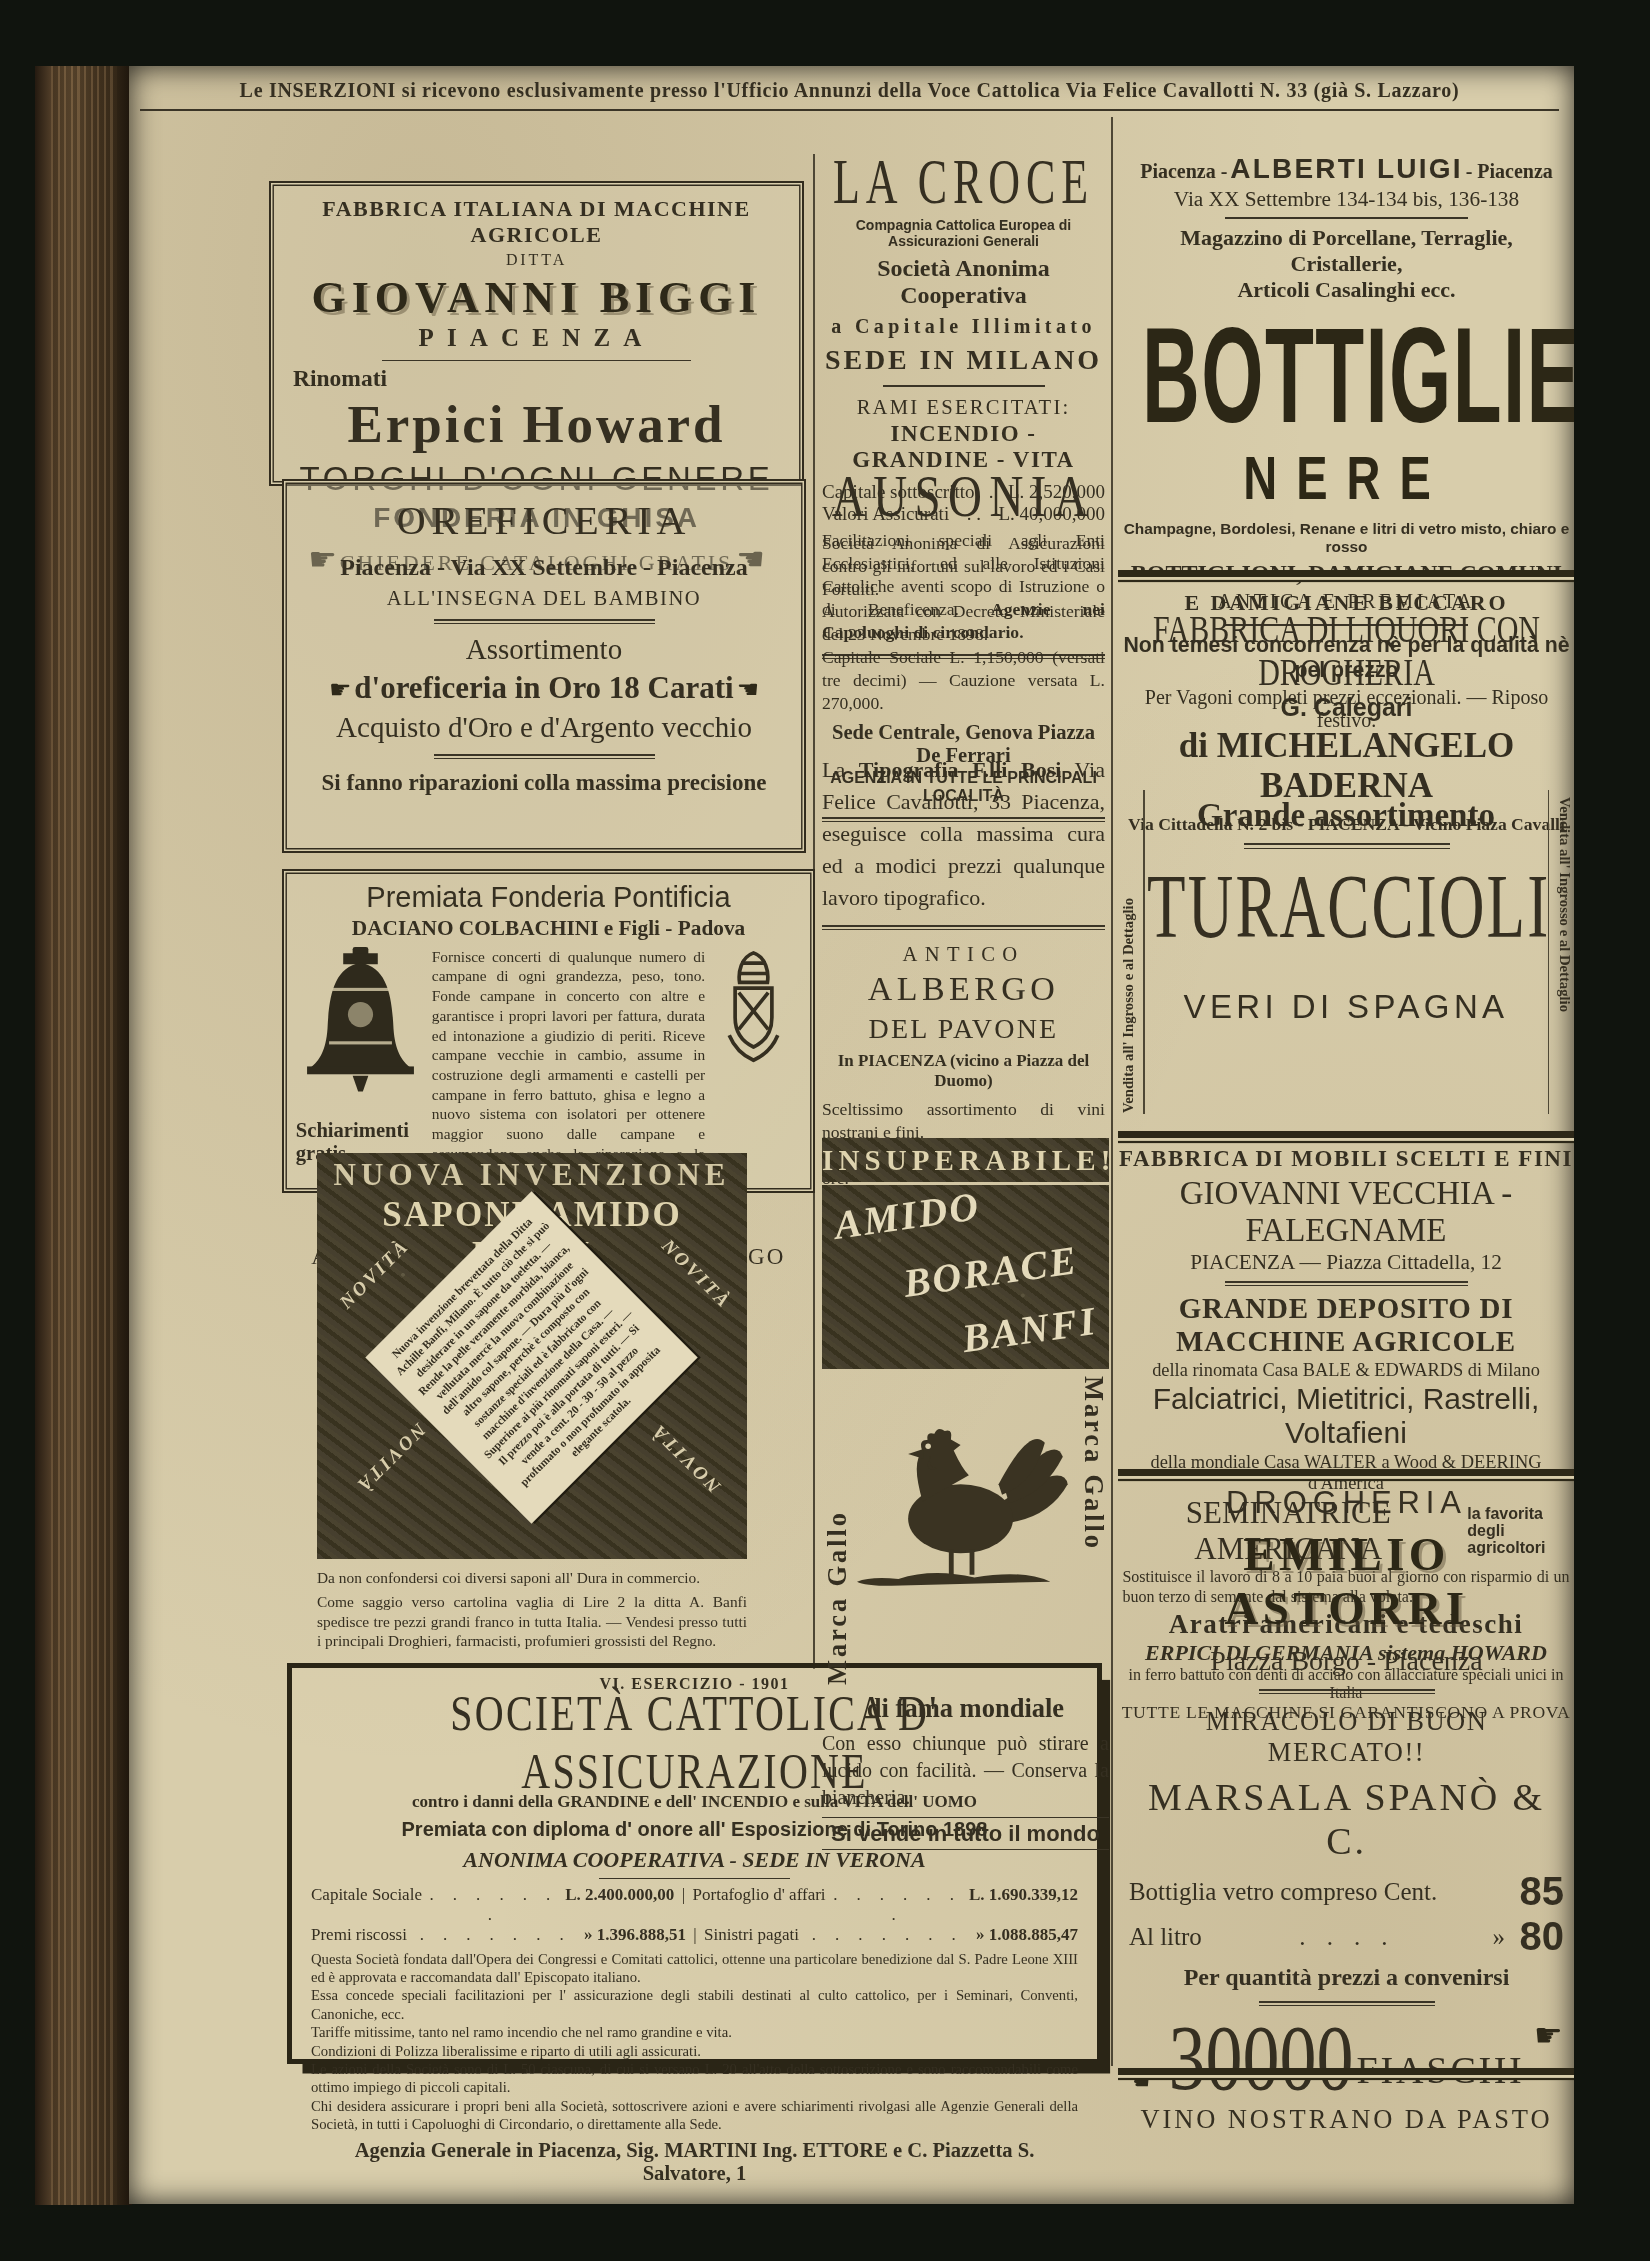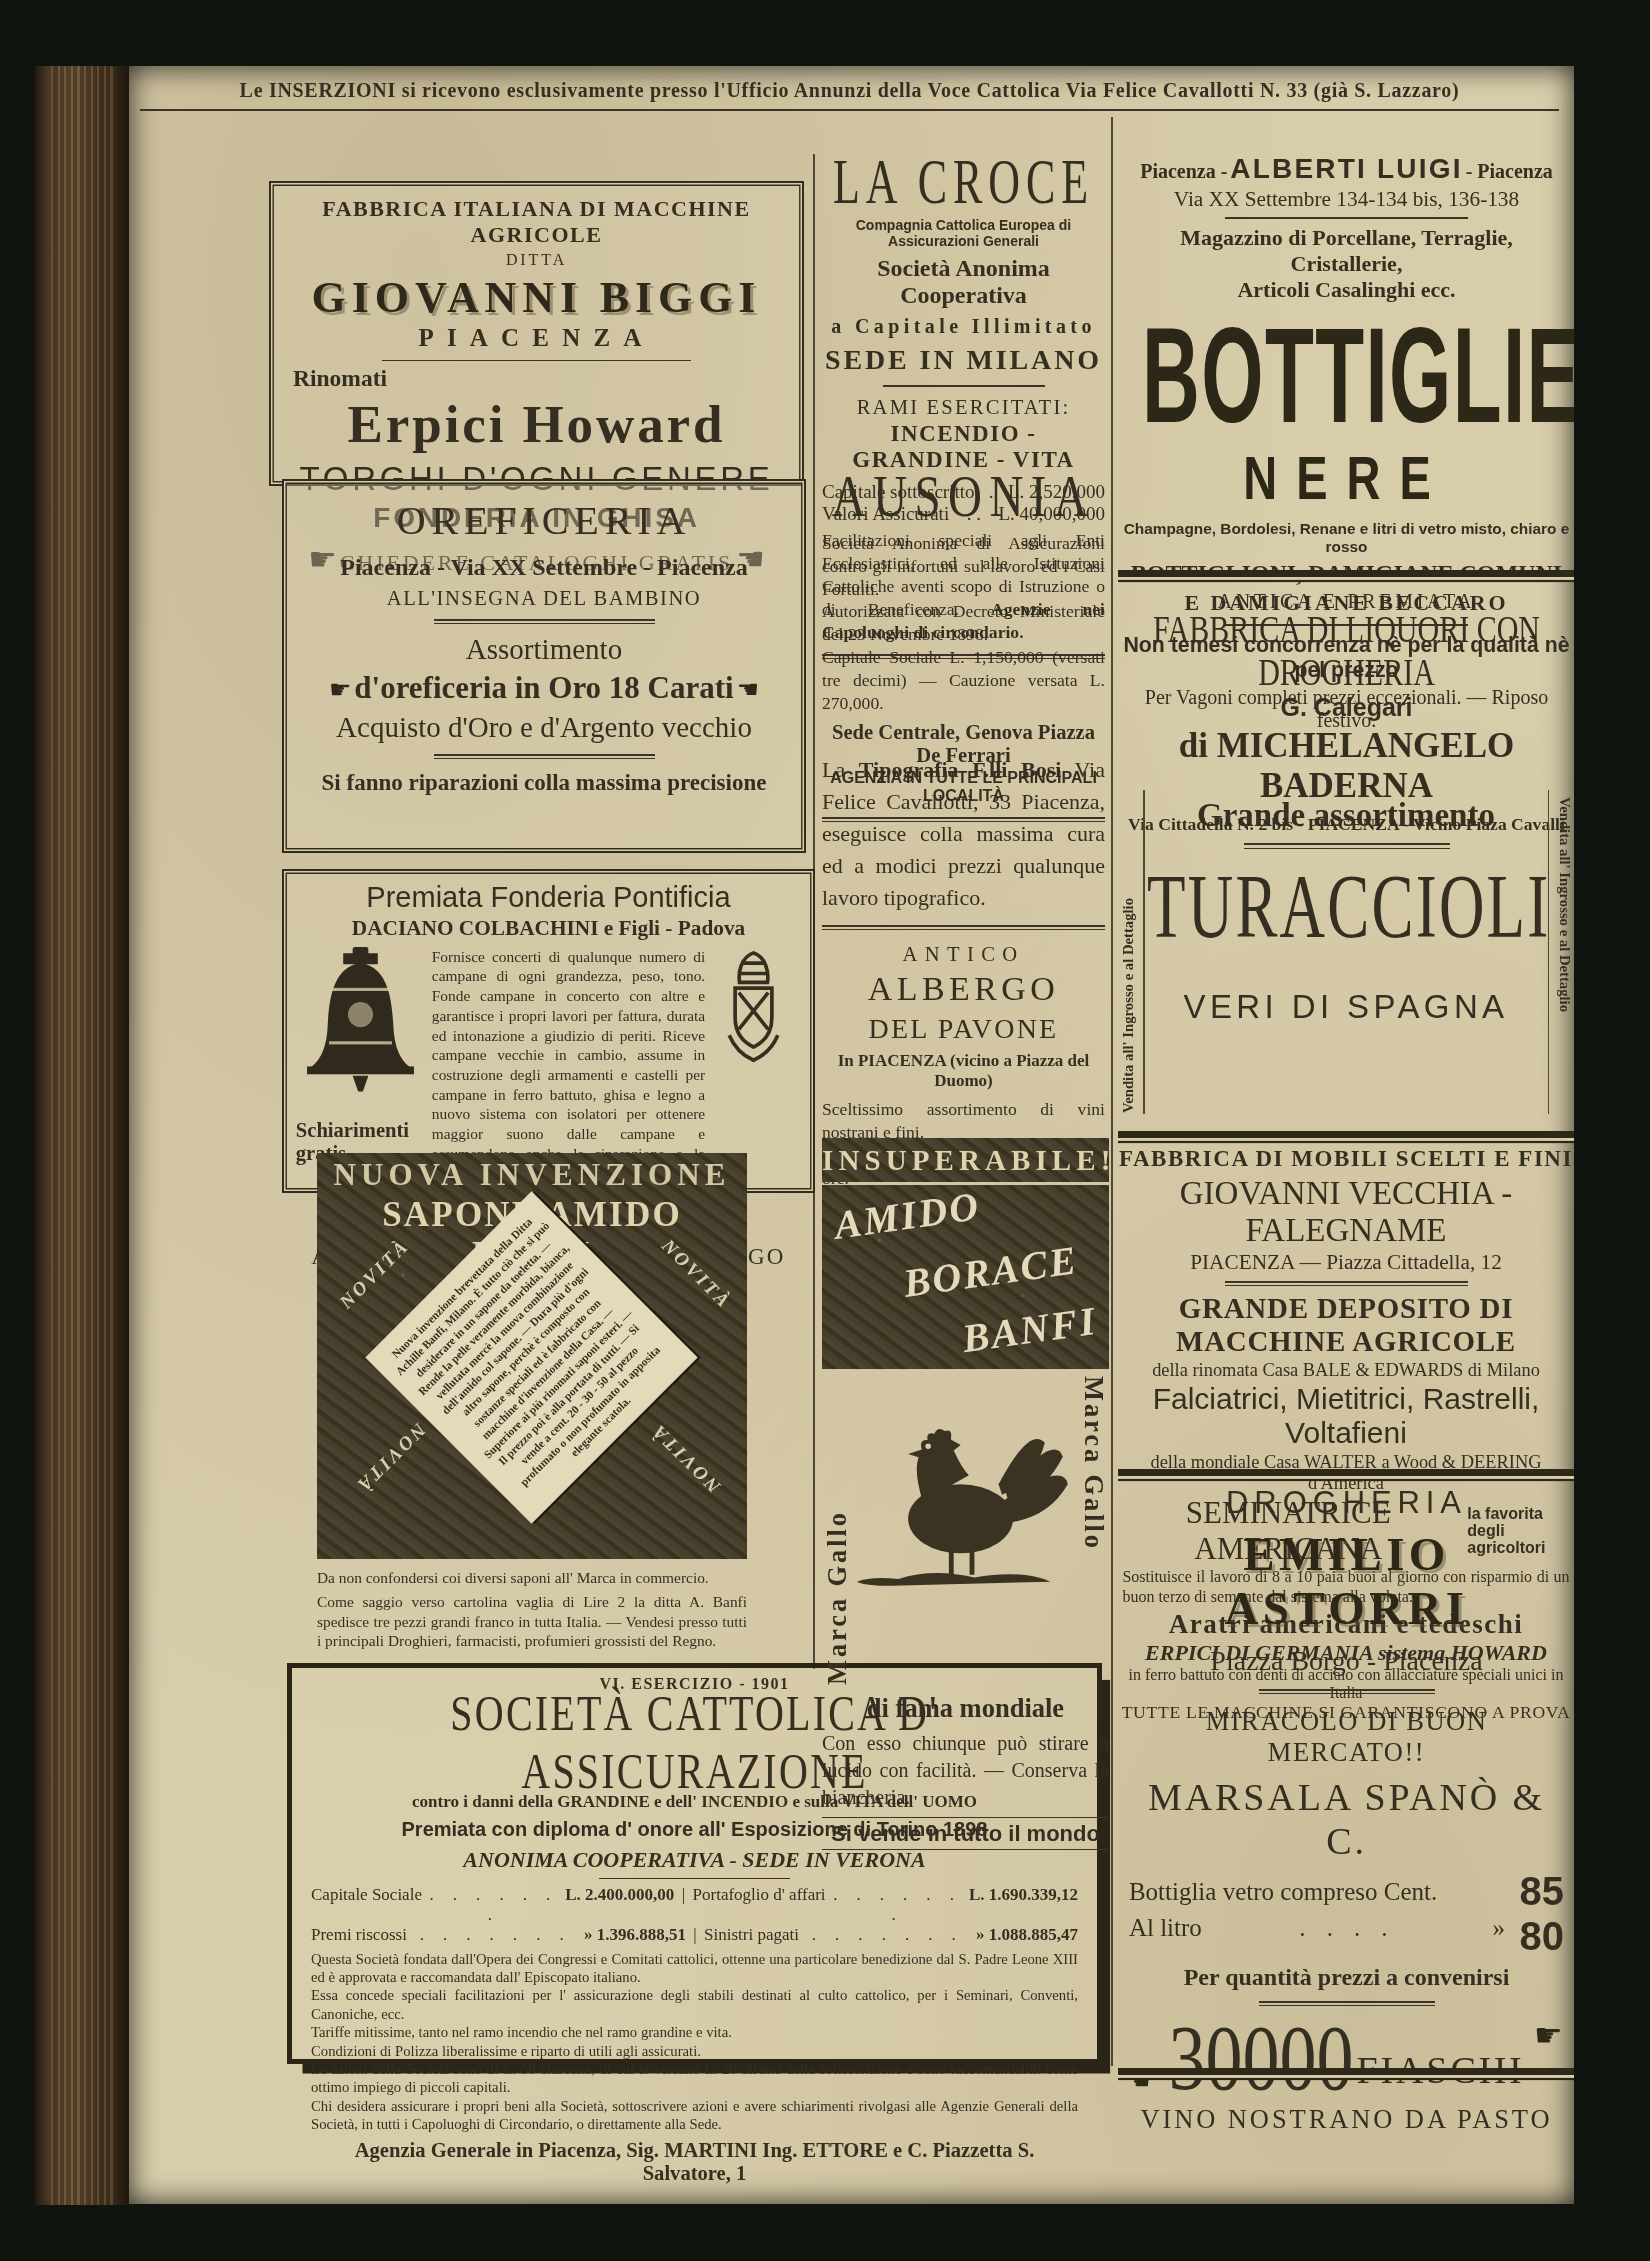--- a/index.html
+++ b/index.html
@@ -131,21 +131,21 @@
         <div class="c outline-caps" style="font-size:31px;margin-top:4.4px;opacity:.92;">NUOVA INVENZIONE</div>
         <div class="c b" style="font-size:35px;letter-spacing:2.2px;color:#ded3ae;margin-top:1.5px;">SAPONE AMIDO BANFI</div>
         <div class="abs i b" style="left:13.2px;top:110px;transform:rotate(-45deg);font-size:19px;letter-spacing:2.9px;color:#d8cdab;">NOVITÀ</div>
         <div class="abs i b" style="left:335px;top:110px;transform:rotate(45deg);font-size:19px;letter-spacing:2.9px;color:#d8cdab;">NOVITÀ</div>
         <div class="abs i b" style="left:29px;top:294px;transform:rotate(135deg);font-size:19px;letter-spacing:2.9px;color:#d8cdab;">NOVITÀ</div>
         <div class="abs i b" style="left:324px;top:294px;transform:rotate(-135deg);font-size:19px;letter-spacing:2.9px;color:#d8cdab;">NOVITÀ</div>
         <div class="abs" style="left:97px;top:87px;width:235px;height:235px;transform:rotate(-45deg);background:#e4dabb;box-shadow:2.2px 2.2px 0 #1f1b10;padding:11.8px;box-sizing:border-box;display:flex;align-items:center;">
           <div class="b c" style="font-size:11.4px;line-height:1.32;color:#332d1f;">Nuova invenzione brevettata della Ditta Achille Banfi, Milano. È tutto ciò che si può desiderare in un sapone da toeletta. — Rende la pelle veramente morbida, bianca, vellutata mercè la nuova combinazione dell'amido col sapone. — Dura più d'ogni altro sapone, perchè è composto con sostanze speciali ed è fabbricato con macchine d'invenzione della Casa. — Superiore ai più rinomati saponi esteri. — Il prezzo poi è alla portata di tutti. — Si vende a cent. 20 - 30 - 50 al pezzo profumato o non profumato in apposita elegante scatola.</div>
         </div>
       </div>
-      <div class="j fineprint" style="margin-top:8.8px;">Da non confondersi coi diversi saponi all' Marca in commercio.</div>
+      <div class="j fineprint" style="margin-top:8.8px;">Da non confondersi coi diversi saponi all' Dura in commercio.</div>
       <div class="j fineprint" style="margin-top:4.4px;">Come saggio verso cartolina vaglia di Lire 2 la ditta A. Banfi spedisce tre pezzi grandi franco in tutta Italia. — Vendesi presso tutti i principali Droghieri, farmacisti, profumieri grossisti del Regno.</div>
     </div>
 
     <div class="abs" style="left:158px;top:1597px;width:815px;height:401px;border:5.1px solid #2a2516;box-shadow:11.8px 13.2px 0 -3.7px #2a2516;background:rgba(222,213,180,.3);padding:7.4px 19px;box-sizing:border-box;">
       <div class="c b" style="font-size:16px;letter-spacing:1.5px;"><span>VI. ESERCIZIO - 1901</span></div>
       <div class="c" style="font-size:40px;letter-spacing:2.2px;margin-top:1.5px;"><span class="stretchY2">SOCIETÀ CATTOLICA D' ASSICURAZIONE</span></div>
       <div class="c b" style="font-size:17px;margin-top:2.9px;">contro i danni della GRANDINE e dell' INCENDIO e sulla VITA dell' UOMO</div>
       <div class="c b sans" style="font-size:20px;margin-top:5.9px;">Premiata con diploma d' onore all' Esposizione di Torino 1898</div>
       <div class="c i b" style="font-size:22px;margin-top:5.9px;">ANONIMA COOPERATIVA - SEDE IN VERONA</div>
       <div style="width:191px;height:0;border-top:1.5px solid #3a3426;margin:5.9px auto;"></div>
@@ -335,21 +335,21 @@
       <div class="sans" style="font-size:31px;letter-spacing:5.9px;">DROGHERIA</div>
       <div class="b shadowcaps" style="font-size:47px;letter-spacing:4.4px;margin-top:5.9px;color:#2c2716;">EMILIO ASTORRI</div>
       <div style="font-size:28px;margin-top:10.3px;">Piazza Borgo - Piacenza</div>
       <div class="sep-double" style="width:176px;margin:11.8px auto;"></div>
       <div style="font-size:26.5px;letter-spacing:1.5px;margin-top:7.4px;">MIRACOLO DI BUON MERCATO!!</div>
       <div style="font-size:38px;letter-spacing:2.9px;margin-top:7.4px;">MARSALA SPANÒ &amp; C.</div>
       <div style="display:flex;align-items:center;font-size:25px;margin-top:5.9px;padding:0 5.9px;">
         <span style="flex:1;text-align:left;">Bottiglia vetro compreso Cent.</span>
         <span class="b sans" style="font-size:40px;">85</span>
       </div>
-      <div style="display:flex;font-size:25px;padding:0 5.9px;">
+      <div style="display:flex;align-items:center;font-size:25px;padding:0 5.9px;">
         <span>Al litro</span>
         <span class="dotline" style="flex:1;text-align:center;">. . . .</span>
         <span style="padding-right:14.7px;">»</span>
         <span class="b sans" style="font-size:40px;">80</span>
       </div>
       <div class="b" style="font-size:24px;margin-top:4.4px;">Per quantità prezzi a convenirsi</div>
       <div class="sep-double" style="width:176px;margin:10.3px auto;"></div>
       <div style="position:relative;margin-top:4.4px;">
         <span class="hand" style="position:absolute;left:0;top:44px;">☚</span>
         <span class="hand" style="position:absolute;right:7.4px;top:0;">☛</span>

